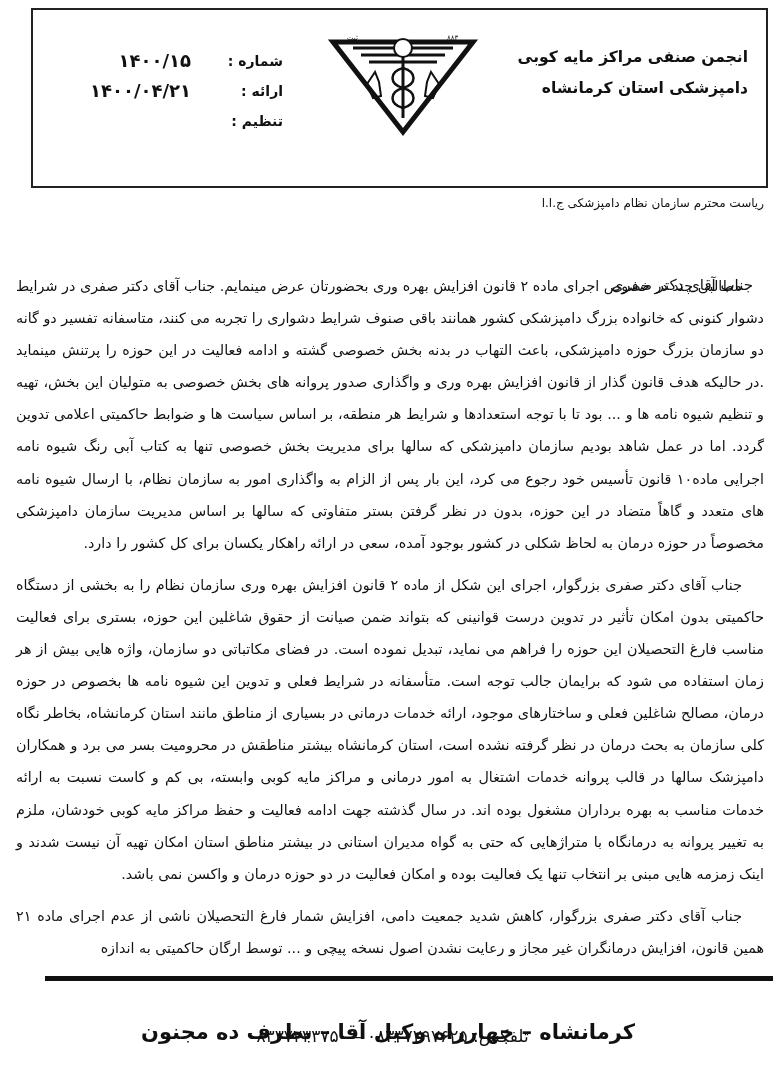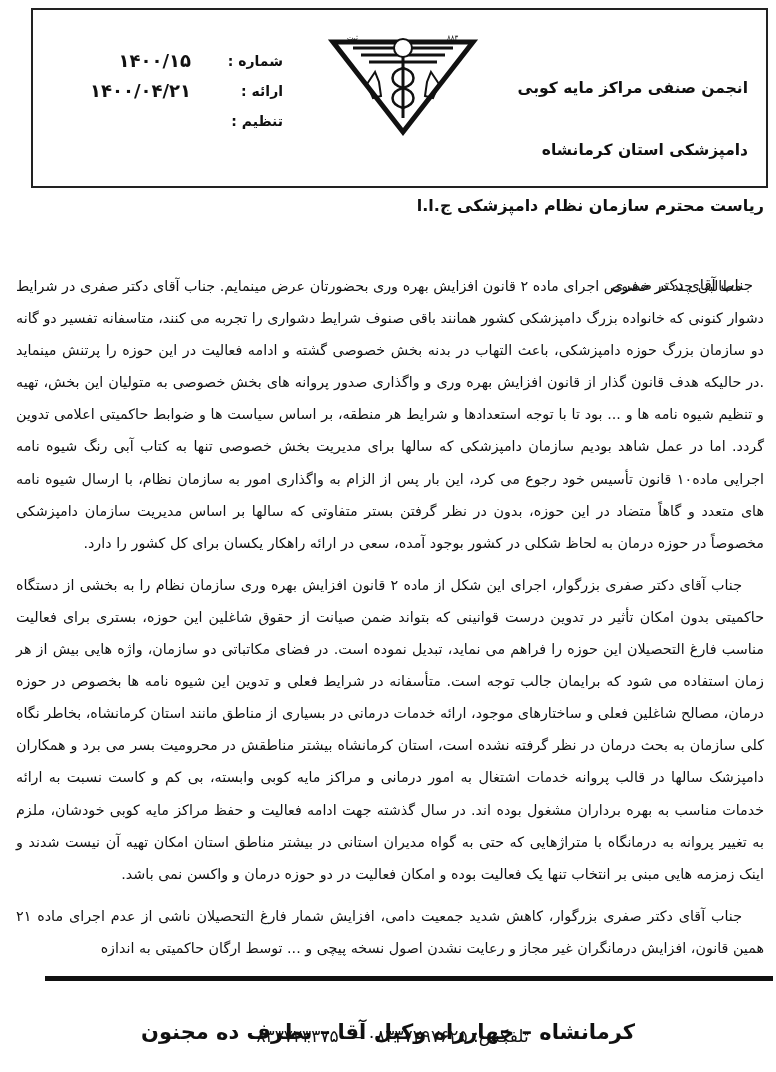--- a/index.html
+++ b/index.html
@@ -1,25 +1,25 @@
 <!DOCTYPE html>
 <html><head>
 <meta charset="utf-8">
 <style>
   html, body { margin:0; padding:0; background:#ffffff; }
   body { width:776px; height:1072px; position:relative; overflow:hidden; font-family:"DejaVu Sans", sans-serif; color:#111; }
   .header-box { position:absolute; left:31px; top:8px; width:737px; height:180px; border:2px solid #222; box-sizing:border-box; }
   .org-name { position:absolute; right:18px; top:32px; width:250px; text-align:right; direction:rtl; font-weight:bold; font-size:15.5px; line-height:31px; }
-  .org-name div { white-space:nowrap;margin-top:31px; }
+  .org-name div { white-space:nowrap; }
   .meta { position:absolute; left:50px; top:36px; width:200px; direction:rtl; font-weight:bold; font-size:14px; line-height:30px; }
   .meta-row { display:flex; flex-direction:row; align-items:center; }
   .meta-label { width:78px; text-align:right; }
   .meta-value { font-family:"DejaVu Sans", sans-serif; font-size:18px; direction:rtl; }
   .logo { position:absolute; left:270px; top:0; width:200px; height:140px; }
-  .recipient { position:absolute; right:12px; top:196px; direction:rtl; font-weight:bold; font-size:16px; }
+  .recipient { position:absolute; right:12px; top:196px; direction:rtl; font-weight:normal; font-size:12px; }
   .salutation { position:absolute; right:23px; top:232px; direction:rtl; font-size:15px;margin-top:44px; }
   .body-text { position:absolute; left:16px; right:12px; top:270px; direction:rtl; text-align:justify; font-size:14.3px; line-height:32.1px; }
   .body-text p { margin:0 0 10px 0; text-indent:22px; text-align-last:right; }
   .footer-rule { position:absolute; left:45px; width:728px; top:976px; height:5px; background:#111; }
   .address { position:absolute; left:0; right:0; top:986px; text-align:center; direction:rtl; font-weight:bold; font-size:21px;margin-top:34px; }
   .telfax { position:absolute; left:0; right:0; top:1026px; text-align:center; direction:rtl; font-size:17px; letter-spacing:1px; }
 </style>
 </head>
 <body>
 

